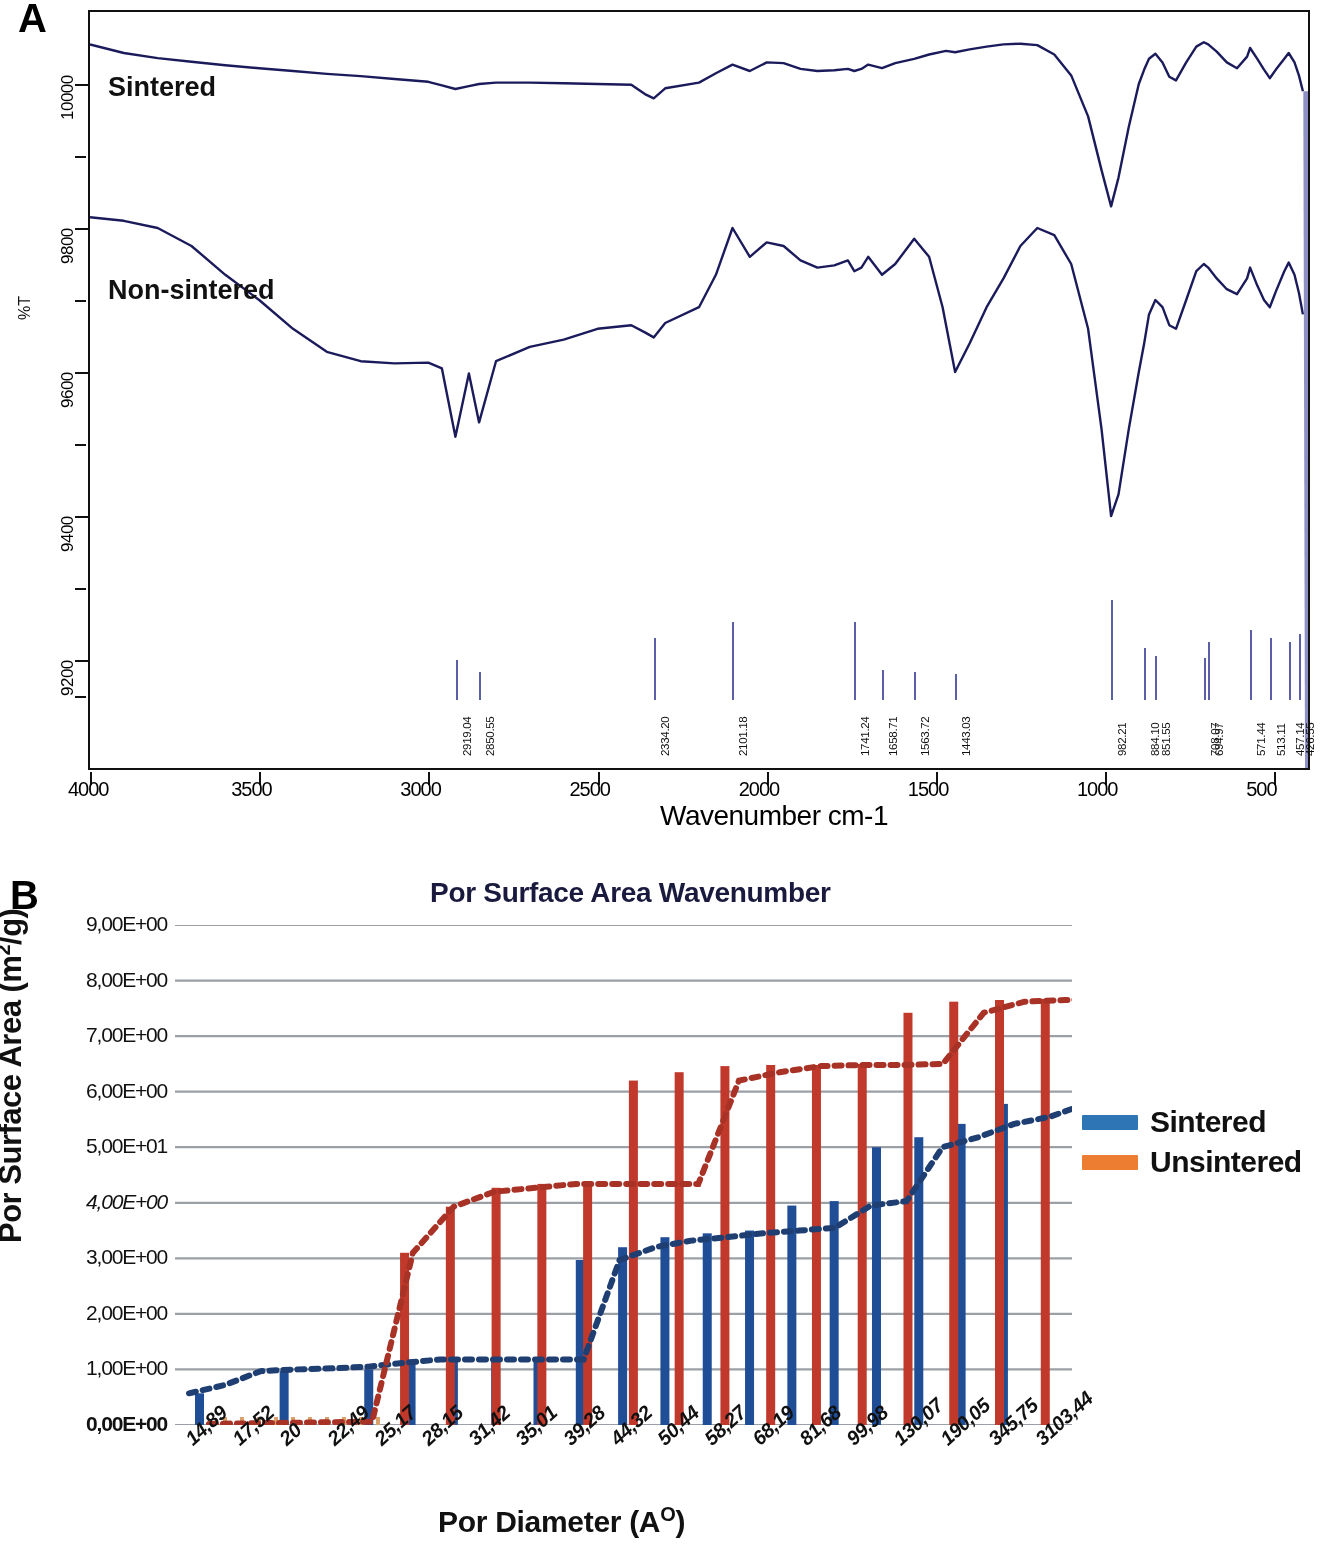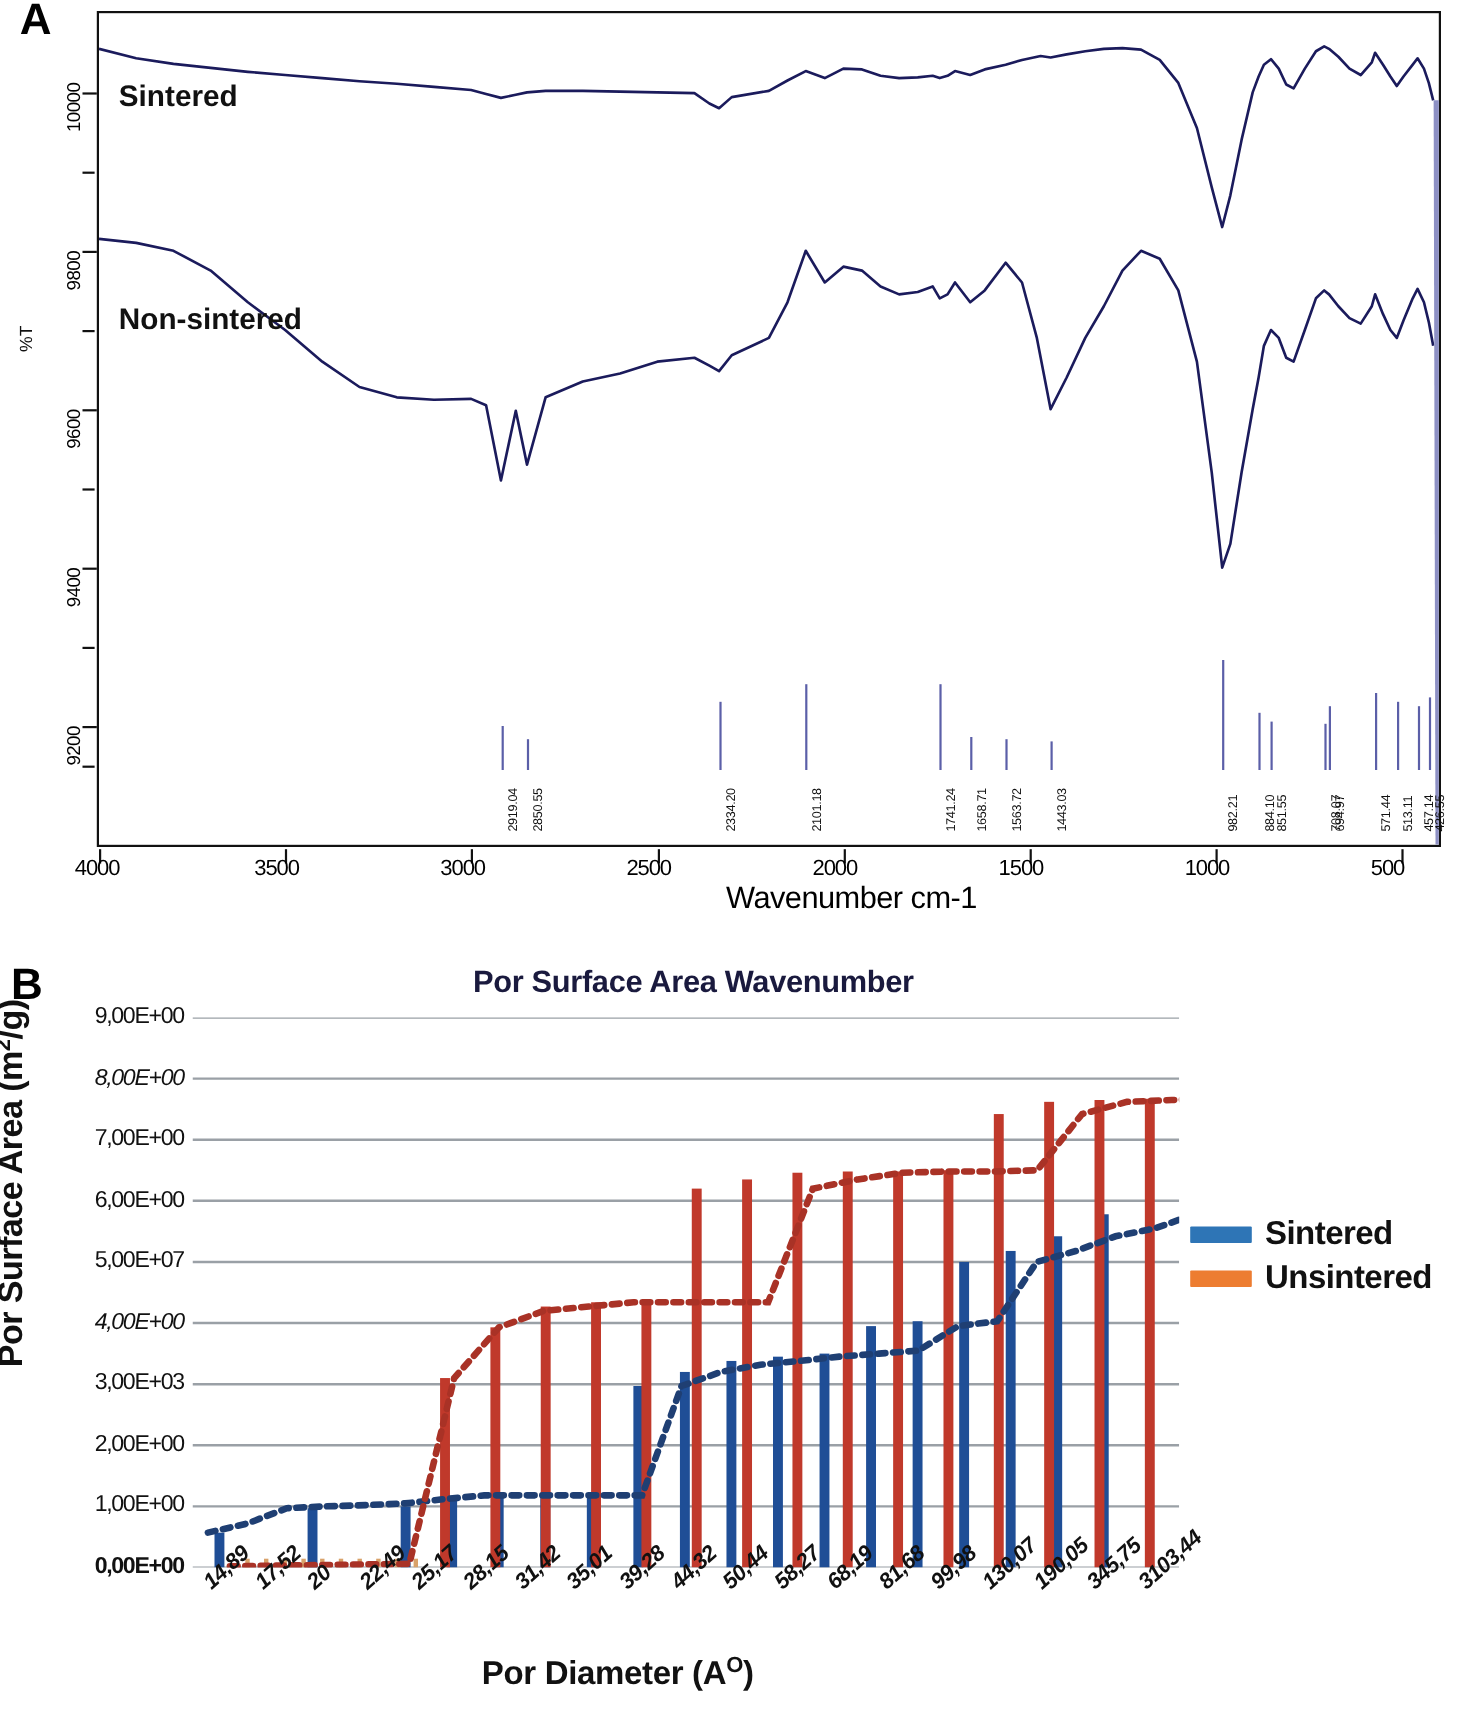--- a/index.html
+++ b/index.html
@@ -205,26 +205,26 @@
         </g>
       <g id="gCum">
           <path d="M14.0,468.3 L49.9,460.0 L85.8,446.1 L121.6,444.4 L157.5,443.3 L193.4,441.7 L229.3,437.8 L265.2,434.4 L301.0,434.4 L336.9,434.4 L372.8,434.4 L408.7,434.4 L444.6,335.0 L480.4,322.2 L516.3,315.6 L552.2,312.2 L588.1,308.3 L624.0,305.6 L659.8,302.8 L695.7,280.6 L731.6,276.1 L767.5,222.2 L803.4,212.2 L839.2,198.9 L875.1,191.7 L911.0,178.9" fill="none" stroke="#1F3F73" stroke-width="6" stroke-dasharray="7 7" stroke-linecap="round"></path>
           <path d="M34.0,498.9 L74.8,498.3 L115.5,497.8 L156.3,497.2 L197.1,496.7 L237.9,327.8 L278.6,281.7 L319.4,266.7 L360.2,262.8 L401.0,258.9 L441.7,258.9 L482.5,258.9 L523.3,258.9 L564.0,155.6 L604.8,147.2 L645.6,141.1 L686.4,140.0 L727.1,140.0 L767.9,138.9 L808.7,87.8 L849.5,76.7 L890.2,75.0 L931.0,73.9" fill="none" stroke="#A93226" stroke-width="6" stroke-dasharray="7 7" stroke-linecap="round"></path>
         </g>
     </svg>
   </div>
 
   <div id="yAxisB">
       <div class="ylabB" style="left: 55px; top: 57px; width: 112px;">9,00E+00</div>
-      <div class="ylabB" style="left: 55px; top: 112.556px; width: 112px; font-style: italic;">8,00E+00</div>
+      <div class="ylabB" style="left: 55px; top: 112.556px; width: 112px;">8,00E+00</div>
       <div class="ylabB" style="left: 55px; top: 168.111px; width: 112px;">7,00E+00</div>
       <div class="ylabB" style="left: 55px; top: 223.667px; width: 112px;">6,00E+00</div>
-      <div class="ylabB" style="left: 55px; top: 279.222px; width: 112px;">5,00E+07</div>
+      <div class="ylabB" style="left: 55px; top: 279.222px; width: 112px;">5,00E+01</div>
       <div class="ylabB" style="left: 55px; top: 334.778px; width: 112px; font-style: italic;">4,00E+00</div>
-      <div class="ylabB" style="left: 55px; top: 390.333px; width: 112px;">3,00E+03</div>
+      <div class="ylabB" style="left: 55px; top: 390.333px; width: 112px;">3,00E+00</div>
       <div class="ylabB" style="left: 55px; top: 445.889px; width: 112px;">2,00E+00</div>
       <div class="ylabB" style="left: 55px; top: 501.444px; width: 112px;">1,00E+00</div>
       <div class="ylabB" style="left: 55px; top: 557px; width: 112px; font-weight: bold;">0,00E+00</div>
     </div>
   <div id="yTitleB">Por Surface Area (m<sup>2</sup>/g)</div>
 
   <div id="xAxisB">
       <div class="xlabB" style="left: 181px; top: 578px;">14,89</div>
       <div class="xlabB" style="left: 228.211px; top: 578px;">17,52</div>
       <div class="xlabB" style="left: 275.421px; top: 578px;">20</div>

